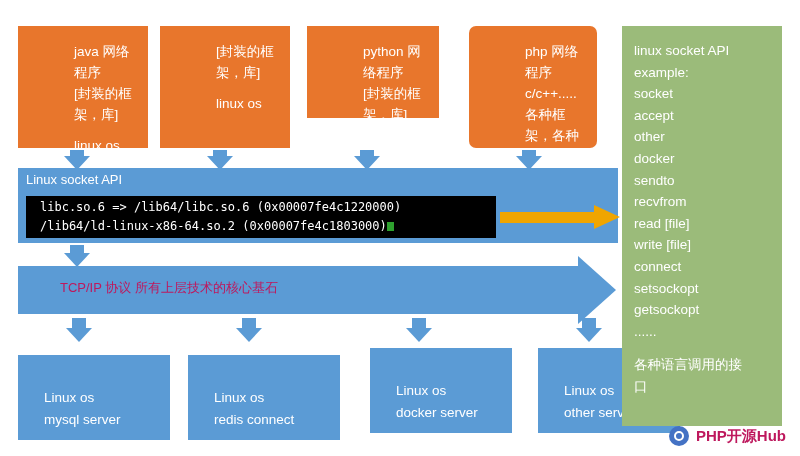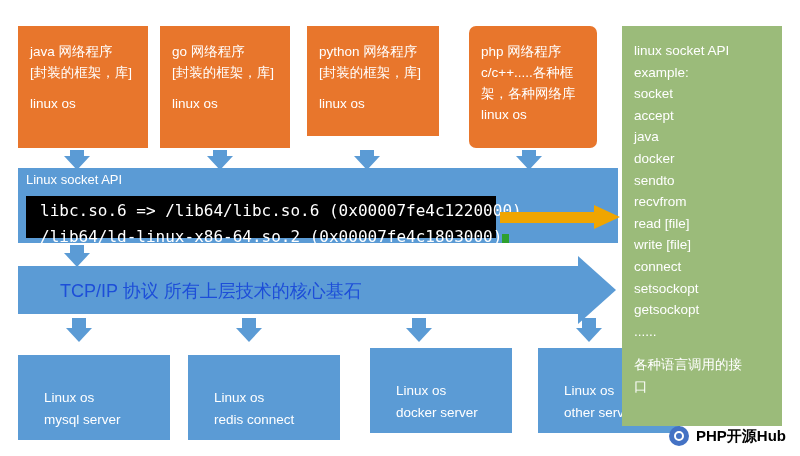--- a/index.html
+++ b/index.html
@@ -31,21 +31,21 @@
     background: #e8762c;
   }
   .blue {
     background: #5b9bd5;
   }
   .lang-box {
     padding: 16px 10px 8px 12px;
     font-size: 13.5px;
     line-height: 1.55;
   }
-  .lang-box .ln { display: block; }
+  .lang-box .ln { display: block; margin-left: 44px; }
   .lang-box .os { margin-top: 10px; }
   .arr-shaft {
     position: absolute;
     background: #5b9bd5;
   }
   .arr-head {
     position: absolute;
     width: 0; height: 0;
     border-left: 13px solid transparent;
     border-right: 13px solid transparent;
@@ -64,21 +64,21 @@
     color: #ffffff;
     font-size: 13px;
   }
   .terminal {
     position: absolute;
     left: 26px; top: 196px;
     width: 470px; height: 42px;
     background: #000000;
     color: #ffffff;
     font-family: "DejaVu Sans Mono", "Liberation Mono", monospace;
-    font-size: 16px;
+    font-size: 12px;
     line-height: 1.62;
     padding: 2px 0 0 14px;
     box-sizing: border-box;
     white-space: pre;
   }
   .term-cursor {
     display: inline-block;
     width: 7px; height: 9px;
     background: #2ea02e;
     vertical-align: -1px;
@@ -93,22 +93,22 @@
     position: absolute;
     left: 578px; top: 256px;
     width: 0; height: 0;
     border-top: 34px solid transparent;
     border-bottom: 34px solid transparent;
     border-left: 38px solid #5b9bd5;
   }
   .tcpip-text {
     position: absolute;
     left: 60px; top: 279px;
-    color: #1d4ed8;
-    font-size: 18px;
+    color: #be185d;
+    font-size: 13px;
   }
   .server-box {
     padding: 32px 0 0 26px;
     font-size: 13.5px;
     line-height: 1.6;
   }
   .right-panel {
     position: absolute;
     left: 622px; top: 26px;
     width: 160px; height: 400px;
@@ -139,21 +139,21 @@
     border-top: 12px solid transparent;
     border-bottom: 12px solid transparent;
     border-left: 26px solid #f0a500;
   }
   .watermark {
     position: absolute;
     right: 14px; bottom: 10px;
     display: flex;
     align-items: center;
     gap: 7px;
-    color: #000000;
+    color: #be185d;
     font-size: 15px;
     font-weight: bold;
   }
   .wm-circle {
     width: 20px; height: 20px;
     border-radius: 50%;
     background: #4472c4;
     position: relative;
   }
   .wm-circle::before {
@@ -171,26 +171,25 @@
 
 <div class="canvas">
 
   <div class="box orange lang-box" style="left:18px; top:26px; width:130px; height:122px;">
     <span class="ln">java 网络程序</span>
     <span class="ln">[封装的框架，库]</span>
     <span class="ln os">linux os</span>
   </div>
 
   <div class="box orange lang-box" style="left:160px; top:26px; width:130px; height:122px;">
-    <span class="ln">go 网络程序</span>
     <span class="ln">[封装的框架，库]</span>
     <span class="ln os">linux os</span>
   </div>
 
-  <div class="box orange lang-box" style="left:307px; top:26px; width:132px; height:110px;">
+  <div class="box orange lang-box" style="left:307px; top:26px; width:132px; height:92px;">
     <span class="ln">python 网络程序</span>
     <span class="ln">[封装的框架，库]</span>
     <span class="ln os">linux os</span>
   </div>
 
   <div class="box orange lang-box" style="left:469px; top:26px; width:128px; height:122px;border-radius:7px;">
     <span class="ln">php 网络程序</span>
     <span class="ln">c/c++.....各种框</span>
     <span class="ln">架，各种网络库</span>
     <span class="ln">linux os</span>
@@ -265,21 +264,21 @@
   <div class="box blue server-box" style="left:538px; top:348px; width:142px; height:85px;">
     <span>Linux os</span>
     <span>other server</span>
   </div>
 
   <div class="right-panel">
     <span class="rl">linux socket API</span>
     <span class="rl">example:</span>
     <span class="rl">socket</span>
     <span class="rl">accept</span>
-    <span class="rl">java</span>
+    <span class="rl">other</span>
     <span class="rl">docker</span>
     <span class="rl">sendto</span>
     <span class="rl">recvfrom</span>
     <span class="rl">read [file]</span>
     <span class="rl">write [file]</span>
     <span class="rl">connect</span>
     <span class="rl">setsockopt</span>
     <span class="rl">getsockopt</span>
     <span class="rl">......</span>
     <span class="spacer"></span>

